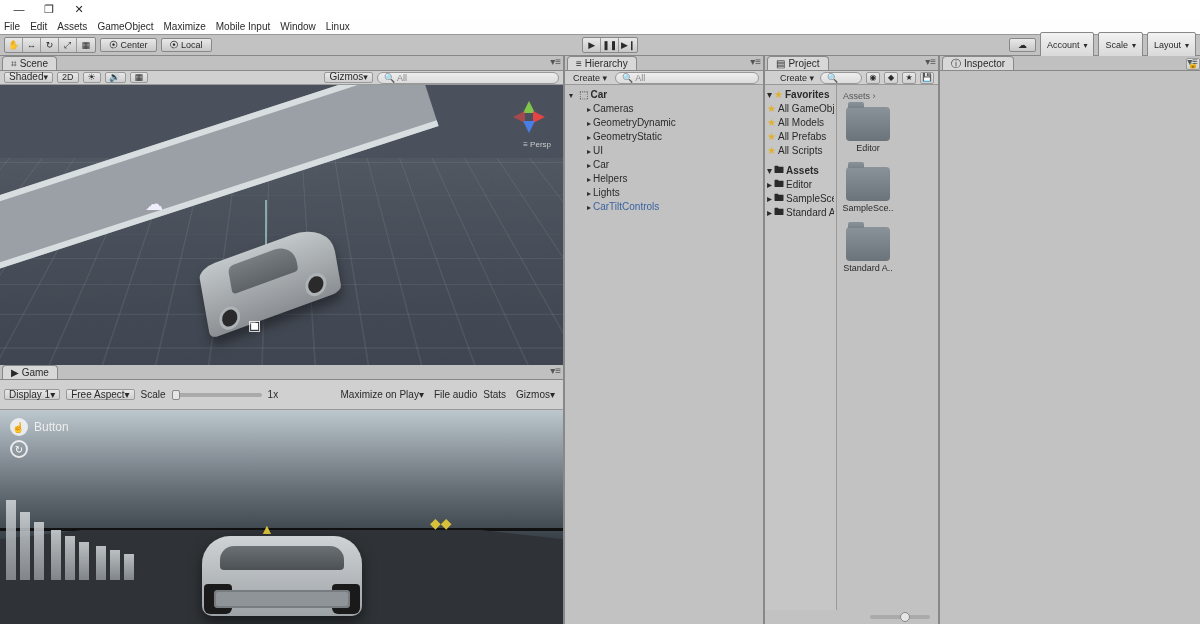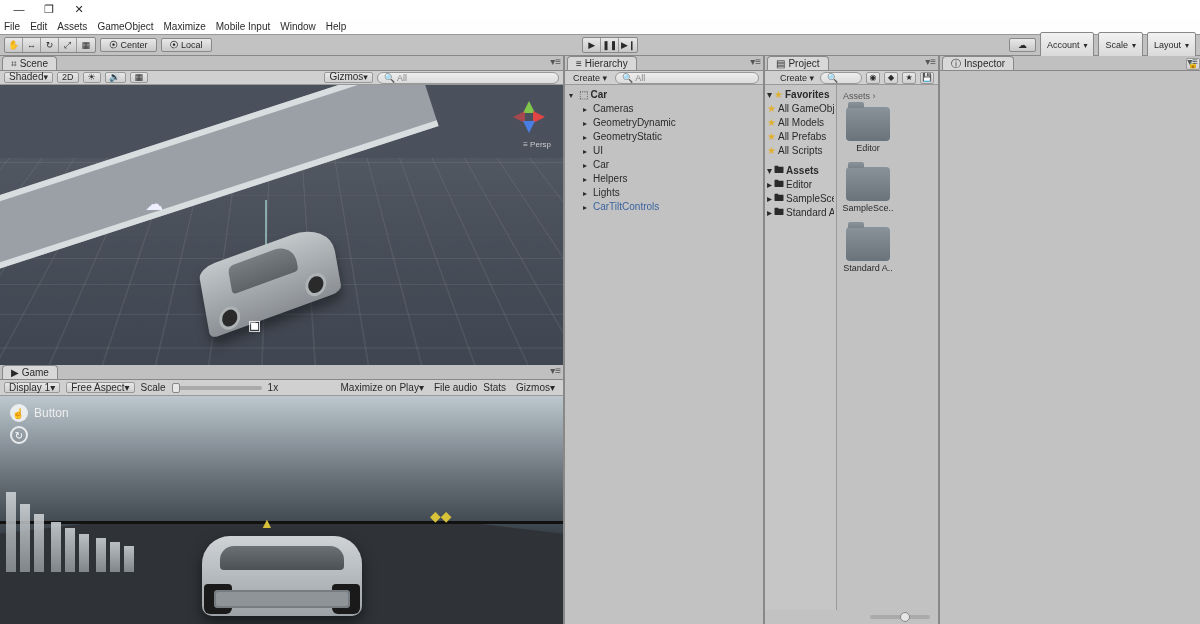--- a/index.html
+++ b/index.html
@@ -45,21 +45,21 @@
   .gizmo .y { left:16px; top:0; border-bottom:12px solid #7fc64a; }
   .gizmo .xr { right:0; top:16px; border-left:12px solid #e34545; }
   .gizmo .xl { left:0; top:16px; border-right:12px solid #e34545; opacity:.6; }
   .gizmo .z { left:16px; bottom:0; border-top:12px solid #4a7ee3; }
   .gizmo .lbl { position:absolute; right:0; bottom:-10px; font-size:8px; color:#ccc; }
   .axis { position:absolute; left:265px; top:115px; width:2px; height:50px; background:#8aa; }
   .cloud { position:absolute; left:145px; top:108px; color:#eef; font-size:18px; }
   .cam { position:absolute; left:248px; top:232px; color:#fff; font-size:14px; }
 
   .gametabrow { height: 15px; }
-  .gametoolbar { height: 16px; background: #d0d0d0; border-bottom: 1px solid #999; display: flex; align-items: center; padding: 0 4px; gap: 6px; font-size: 9px; }
+  .gametoolbar { height: 30px; background: #d0d0d0; border-bottom: 1px solid #999; display: flex; align-items: center; padding: 0 4px; gap: 6px; font-size: 9px; }
   .gametoolbar .dd { padding: 0 4px; border: 1px solid #999; background: linear-gradient(#e8e8e8,#cfcfcf); border-radius:2px; height:11px; display:flex; align-items:center; }
   .gametoolbar .dd::after { content: " ▾"; }
   .gameview { position:relative; flex:1; overflow:hidden;
      background: linear-gradient(#bcc7ce 0%, #6a727a 35%, #384048 60%, #1a1d20 100%); }
   .gv-road { position:absolute; left:0; right:0; top:56%; bottom:0; background:#2f3337;
      clip-path: polygon(0 100%, 0 10%, 15% 0, 85% 0, 100% 10%, 100% 100%); }
   .gv-horizon { position:absolute; left:0; right:0; top:55%; height:3px; background:#111; }
   .gv-pillars { position:absolute; left:6px; top:42%; width:180px; height:90px; opacity:.85; }
   .gv-pillars span { display:inline-block; width:10px; background:linear-gradient(#d3d8db,#8f9498); margin-right:4px; }
   .gv-ylw { position:absolute; color:#d8c23a; font-size:14px; }
@@ -80,21 +80,21 @@
 
   .midcol { width: 200px; display:flex; flex-direction:column; border-right: 2px solid #888; background:#c2c2c2; }
   .rightcol { width: 175px; display:flex; flex-direction:column; border-right: 2px solid #888; background:#c2c2c2; }
   .inspcol { flex:1; background:#c2c2c2; display:flex; flex-direction:column; }
   .search { flex:1; background:linear-gradient(#eee,#dcdcdc); border:1px solid #999; border-radius:8px; height:12px; padding:0 6px; font-size:9px; color:#888; }
   .create { font-size:9px; padding:0 4px; }
   .tree { padding:2px; font-size:10px; }
   .tree .row { display:flex; align-items:center; height:14px; gap:2px; padding-left:2px; }
   .tree .fold::before { content:"▸"; font-size:8px; width:8px; display:inline-block; }
   .tree .fold.open::before { content:"▾"; }
-  .tree .indent1 { padding-left:16px; }
+  .tree .indent1 { padding-left:16px;text-align:right; }
   .link { color:#3b63a0; }
   .panemenu { position:absolute; right:2px; top:0; font-size:10px; color:#555; }
   .panetitle { position:relative; }
   .proj-body { flex:1; display:flex; }
   .proj-tree { width:72px; border-right:1px solid #999; background:#c6c6c6; padding:2px; font-size:9px; }
   .proj-tree .row { height:14px; display:flex; align-items:center; gap:2px; overflow:hidden; white-space:nowrap; }
   .proj-tree .hdr { font-weight:normal; }
   .proj-tree .star { color:#e0b030; }
   .proj-grid { flex:1; background:#c2c2c2; padding:6px; }
   .proj-grid .bc { font-size:9px; color:#555; margin-bottom:6px; }
@@ -121,21 +121,21 @@
 </div>
 
 <div class="menubar">
   <span>File</span>
   <span>Edit</span>
   <span>Assets</span>
   <span>GameObject</span>
   <span>Maximize</span>
   <span>Mobile Input</span>
   <span>Window</span>
-  <span>Help</span>
+  <span>Linux</span>
 </div>
 
 <div class="toolbar">
   <div class="btngroup">
     <div class="b">✋</div>
     <div class="b">↔</div>
     <div class="b">↻</div>
     <div class="b">⤢</div>
     <div class="b">▦</div>
   </div>

